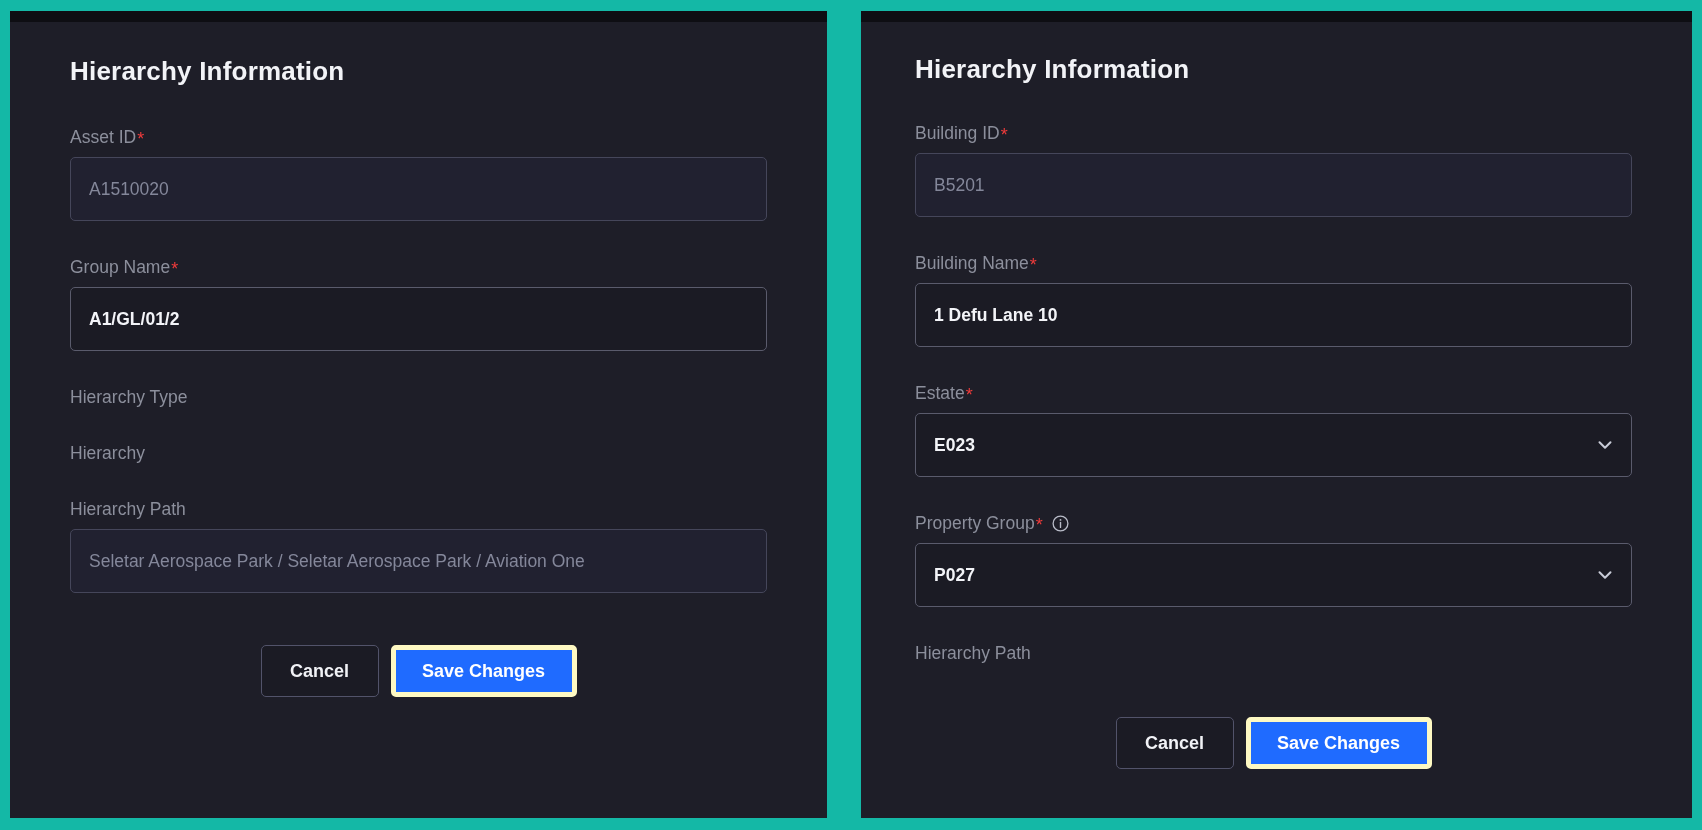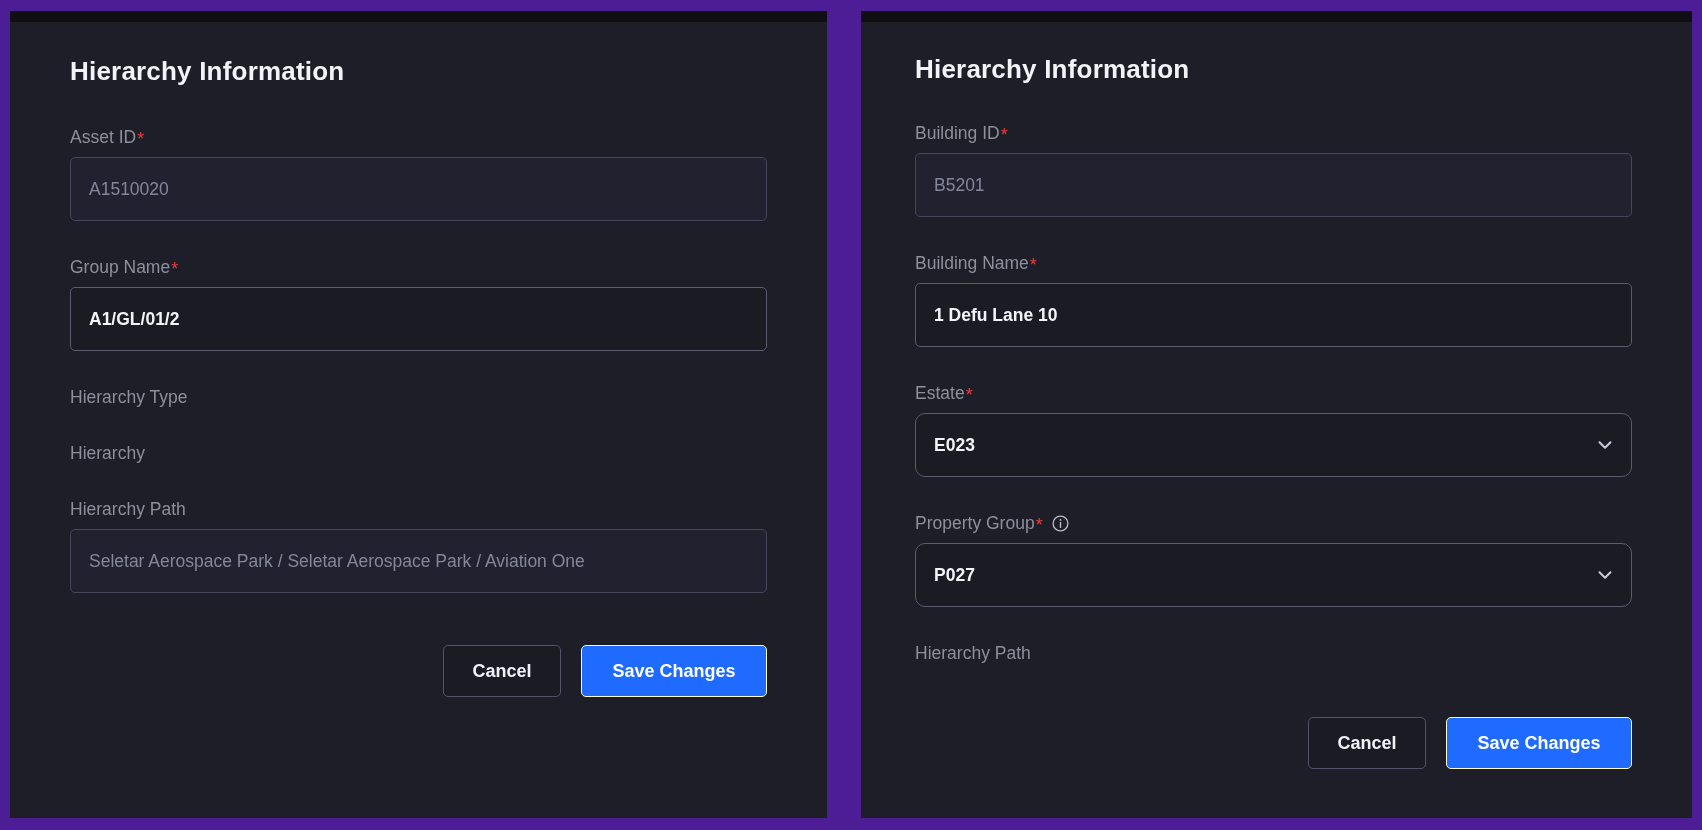--- a/index.html
+++ b/index.html
@@ -10,21 +10,21 @@
     height: 830px;
     background: #ffffff;
     font-family: "Liberation Sans", sans-serif;
     overflow: hidden;
   }
 
   .stage {
     position: relative;
     width: 1702px;
     height: 830px;
-    background: #4c1d95;
+    background: #14b8a6;
   }
 
   
   .panel {
     position: absolute;
     top: 11px;
     height: 807px;
     background: #1e1e28;
     border-top: 11px solid #0e0e13;
     overflow: hidden;
@@ -98,42 +98,41 @@
     background: #1b1b24;
     border-color: #5a5b6c;
     font-weight: bold;
   }
   .control.select {
     color: #f3f4f8;
     background: #1b1b24;
     border-color: #5a5b6c;
     font-weight: bold;
     padding-right: 48px;
-    border-radius: 10px;
   }
   .control .value { overflow: hidden; text-overflow: ellipsis; white-space: nowrap; }
 
   .chevron {
     position: absolute;
     right: 16px;
     top: 50%;
     transform: translateY(-50%);
     width: 20px;
     height: 20px;
     display: flex;
     align-items: center;
     justify-content: center;
   }
   .chevron svg { display: block; }
 
   
   .actions {
     display: flex;
-    justify-content: flex-end;
-    gap: 20px;
+    justify-content: center;
+    gap: 12px;
     margin-top: 52px;
   }
   .panel-right .actions { margin-top: 54px; }
 
   .btn {
     height: 52px;
     border-radius: 5px;
     font-size: 18px;
     font-weight: bold;
     display: inline-flex;
@@ -147,21 +146,21 @@
     padding: 0 22px;
     background: #1b1b24;
     color: #f1f2f6;
     border: 1px solid #52536a;
   }
   .btn-save {
     min-width: 186px;
     padding: 0 16px;
     background: #1f6bff;
     color: #ffffff;
-    border: 1px solid #fef9c3;
+    border: 5px solid #fef9c3;
   }
 </style>
 </head>
 <body>
 
 <div class="stage">
 
   <div class="panel panel-left">
     <div class="panel-inner">
 

